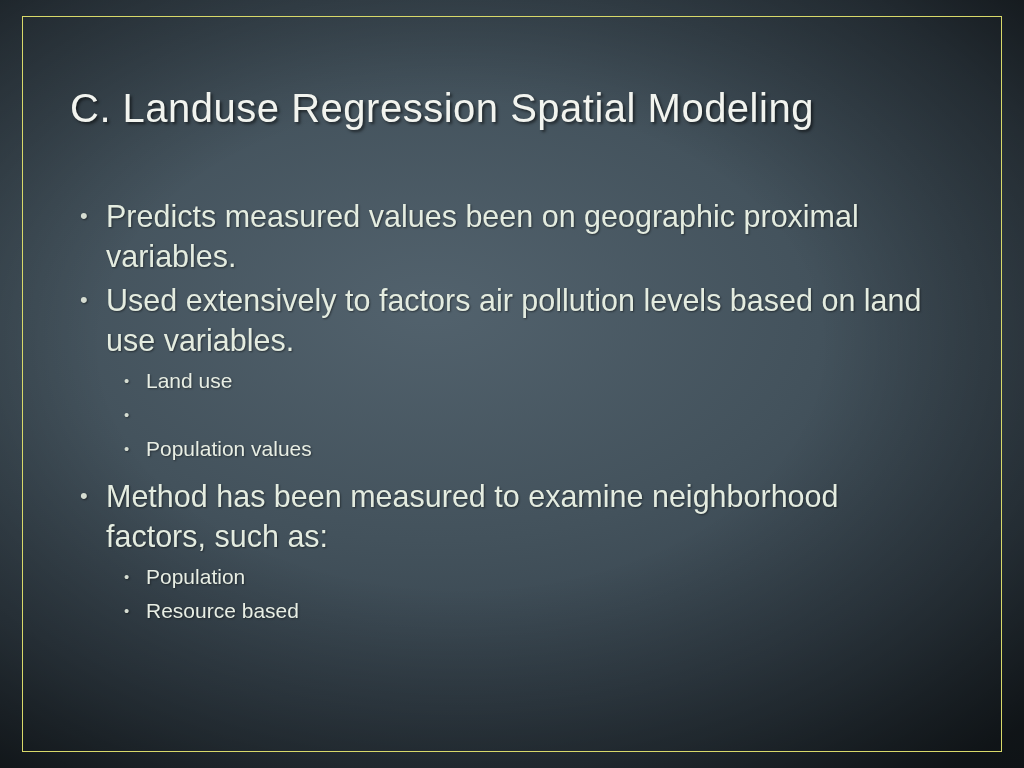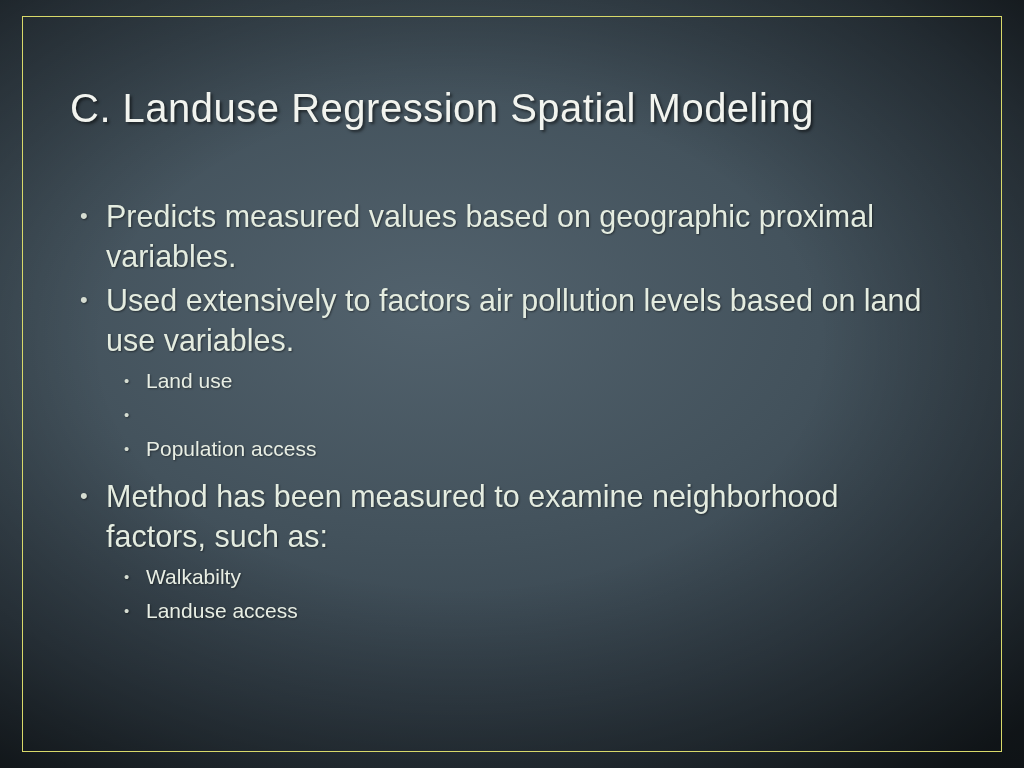--- a/index.html
+++ b/index.html
@@ -125,54 +125,54 @@
   <div class="border-frame"></div>
 
   <div class="content">
 
     <div class="slide-title">C. Landuse Regression Spatial Modeling</div>
 
     <div class="body-list">
 
       <div class="bullet-l1">
         <span class="dot">•</span>
-        <span class="txt">Predicts measured values based on geographic proximal variables.</span>
+        <span class="txt">Predicts measured values been on geographic proximal variables.</span>
       </div>
 
       <div class="bullet-l1">
         <span class="dot">•</span>
         <span class="txt">Used extensively to factors air pollution levels based on land use variables.</span>
       </div>
 
       <div class="bullet-l2">
         <span class="dot">•</span>
         <span class="txt">Land use</span>
       </div>
 
       <div class="bullet-l2">
         <span class="dot">•</span>
       </div>
 
       <div class="bullet-l2">
         <span class="dot">•</span>
-        <span class="txt">Population access</span>
+        <span class="txt">Population values</span>
       </div>
 
       <div class="grp-gap"></div>
 
       <div class="bullet-l1">
         <span class="dot">•</span>
         <span class="txt">Method has been measured to examine neighborhood factors, such as:</span>
       </div>
 
       <div class="bullet-l2">
         <span class="dot">•</span>
-        <span class="txt">Walkabilty</span>
+        <span class="txt">Population</span>
       </div>
 
       <div class="bullet-l2">
         <span class="dot">•</span>
-        <span class="txt">Landuse access</span>
+        <span class="txt">Resource based</span>
       </div>
 
     </div>
   </div>
 </div>
 
 </body></html>

